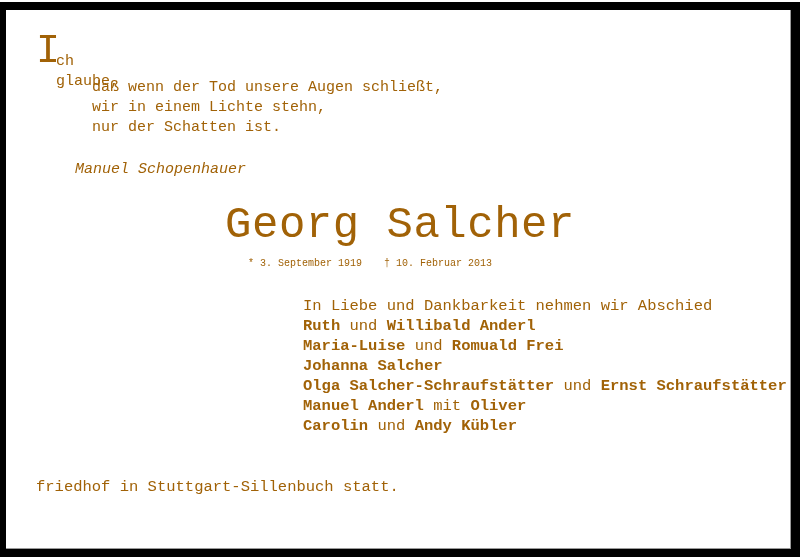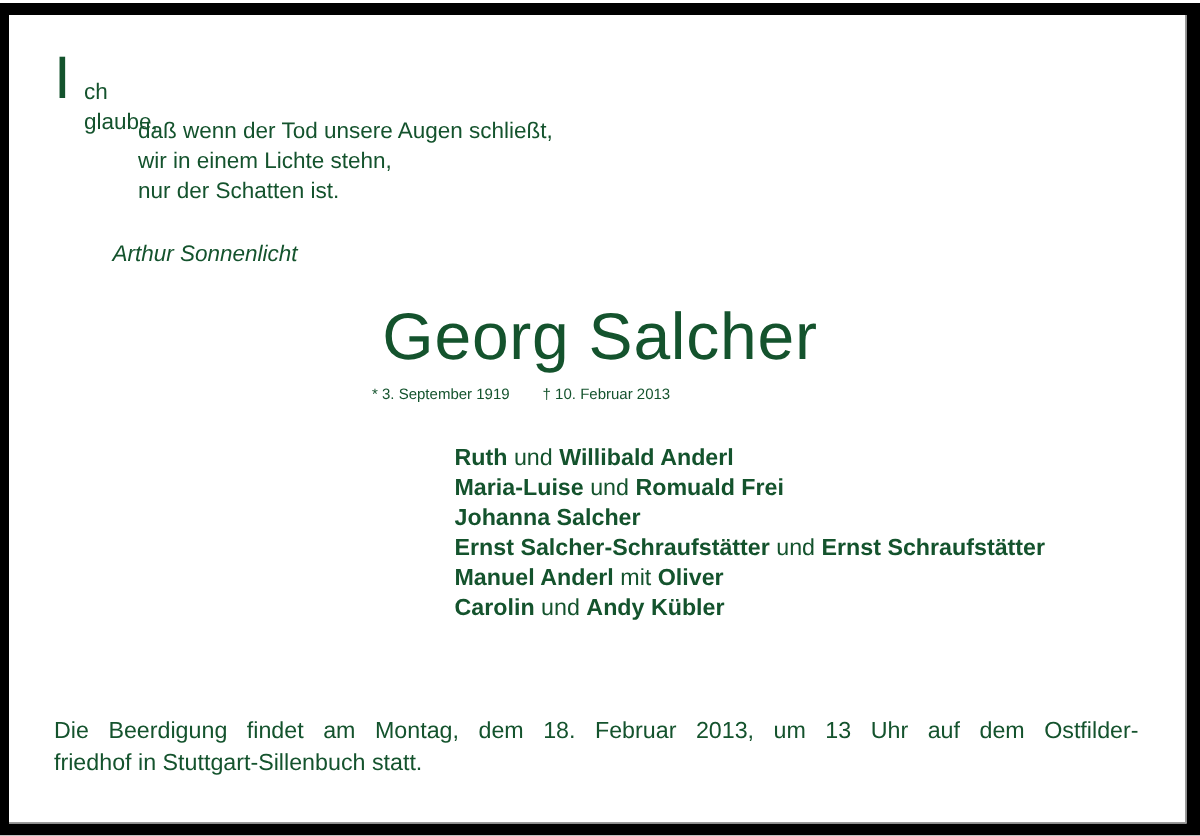--- a/index.html
+++ b/index.html
@@ -5,21 +5,21 @@
     html, body { margin: 0; padding: 0; background: #ffffff; }
     body { width: 800px; height: 557px; position: relative; overflow: hidden; }
     .frame {
       position: absolute; left: 0; top: 2px; width: 800px; height: 555px;
       background: #000; box-sizing: border-box;
     }
     .paper {
       position: absolute; left: 6px; top: 8px; right: 9px; bottom: 8px;
       background: #fff; border-right: 1px solid #9a9a9a; border-bottom: 1px solid #9a9a9a;
     }
-    .lib { font-family: Liberation Sans, sans-serif; color: #14532d; }
+    .lib { font-family: Liberation Mono, monospace; color: #a16207; }
 
     .poem { position: absolute; left: 36px; top: 38px; font-size: 15px; line-height: 20px; }
     .poem .first { position: relative; height: 26px; }
     .poem .dropcap { font-size: 40px; line-height: 40px; position: absolute; left: 0; top: -6px; }
     .poem .first-rest { position: absolute; left: 20px; top: 14px; font-size: 15px; }
     .poem .lines { position: absolute; left: 56px; top: 40px; white-space: nowrap; }
     .poem .line { height: 20px; font-size: 15px; }
     .poem .author { position: absolute; left: 39px; top: 122px; font-style: italic; white-space: nowrap; font-size: 15px; }
 
     .name { position: absolute; left: 0; right: 0; top: 197px; text-align: center; font-size: 44px; line-height: 56px; letter-spacing: 0.5px; }
@@ -42,34 +42,34 @@
 <div class="poem lib">
   <div class="first">
     <span class="dropcap">I</span>
     <span class="first-rest">ch glaube,</span>
   </div>
   <div class="lines">
     <div class="line">daß wenn der Tod unsere Augen schließt,</div>
     <div class="line">wir in einem Lichte stehn,</div>
     <div class="line">nur der Schatten ist.</div>
   </div>
-  <div class="author">Arthur Sonnenlicht</div>
+  <div class="author">Manuel Schopenhauer</div>
 </div>
 
 <div class="name lib">Georg Salcher</div>
 
 <div class="dates lib">
   <span>* 3. September 1919</span><span class="gap"></span><span>† 10. Februar 2013</span>
 </div>
 
 <div class="mourners lib">
+  <div>In Liebe und Dankbarkeit nehmen wir Abschied</div>
   <div><b>Ruth</b><span> und </span><b>Willibald Anderl</b></div>
   <div><b>Maria-Luise</b><span> und </span><b>Romuald Frei</b></div>
   <div><b>Johanna Salcher</b><span></span><b></b></div>
-  <div><b>Ernst Salcher-Schraufstätter</b><span> und </span><b>Ernst Schraufstätter</b></div>
+  <div><b>Olga Salcher-Schraufstätter</b><span> und </span><b>Ernst Schraufstätter</b></div>
   <div><b>Manuel Anderl</b><span> mit </span><b>Oliver</b></div>
   <div><b>Carolin</b><span> und </span><b>Andy Kübler</b></div>
 </div>
 
 <div class="funeral lib">
-  <div style="text-align: justify; text-align-last: justify;">Die Beerdigung findet am Montag, dem 18. Februar 2013, um 13 Uhr auf dem Ostfilder-</div>
   <div>friedhof in Stuttgart-Sillenbuch statt.</div>
 </div>
 
 </body></html>

